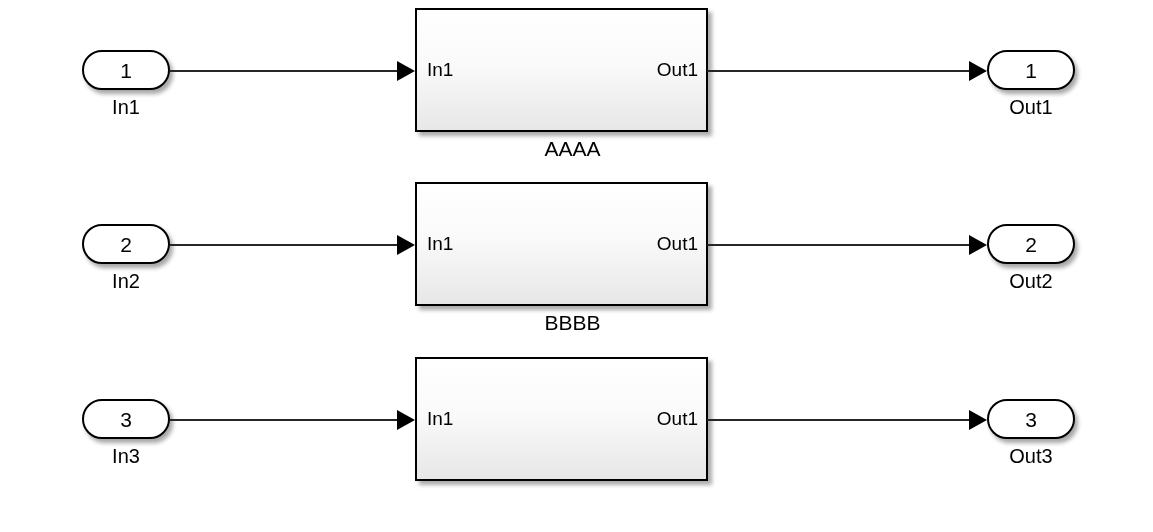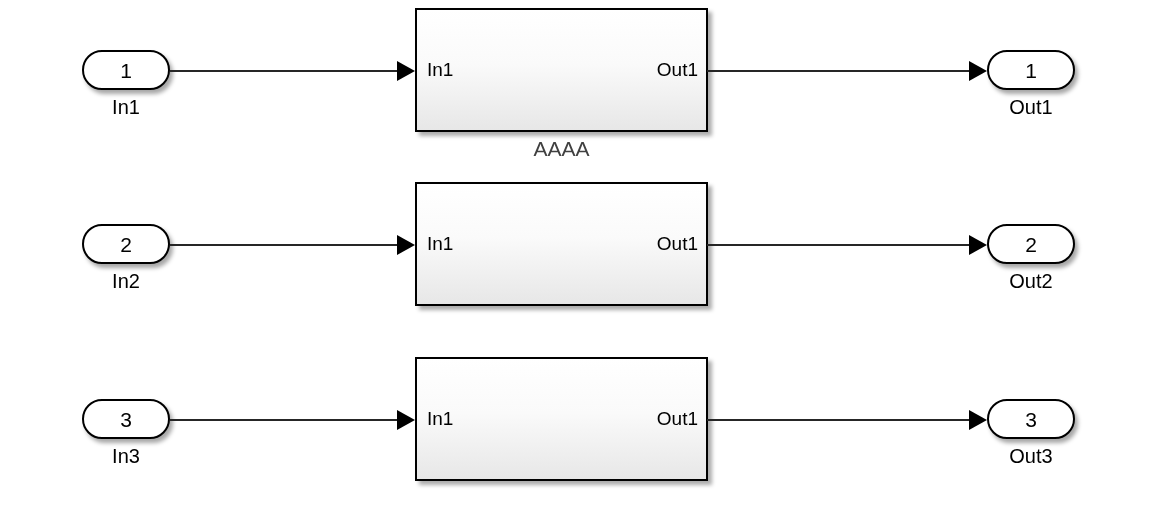--- a/index.html
+++ b/index.html
@@ -98,26 +98,26 @@
     top: 50%;
     transform: translateY(-50%);
     font-size: 19px;
     color: #000000;
     white-space: nowrap;
   }
   .sub-port-label.in-side  { left: 10px; }
   .sub-port-label.out-side { right: 8px; }
   .subsystem-name {
     position: absolute;
-    left: 415px;
+    left: 426px;
     top: 137px;
     width: 293px;
     text-align: center;
     font-size: 21px;
-    color: #404040;
+    color: #000000;
   }
 </style>
 </head>
 <body>
 
 <div id="canvas">
 
   <div class="row r0">
     <div class="port inport">
       <span class="port-number">1</span>
@@ -142,20 +142,21 @@
     <div class="port inport">
       <span class="port-number">2</span>
     </div>
     <div class="port-label inport-label">In2</div>
     <div class="wire wire-in"></div>
     <div class="arrowhead ah-in"></div>
     <div class="subsystem">
       <span class="sub-port-label in-side">In1</span>
       <span class="sub-port-label out-side">Out1</span>
     </div>
+    <div class="subsystem-name">BBBB</div>
     <div class="wire wire-out"></div>
     <div class="arrowhead ah-out"></div>
     <div class="port outport">
       <span class="port-number">2</span>
     </div>
     <div class="port-label outport-label">Out2</div>
   </div>
 
   <div class="row r2">
     <div class="port inport">

